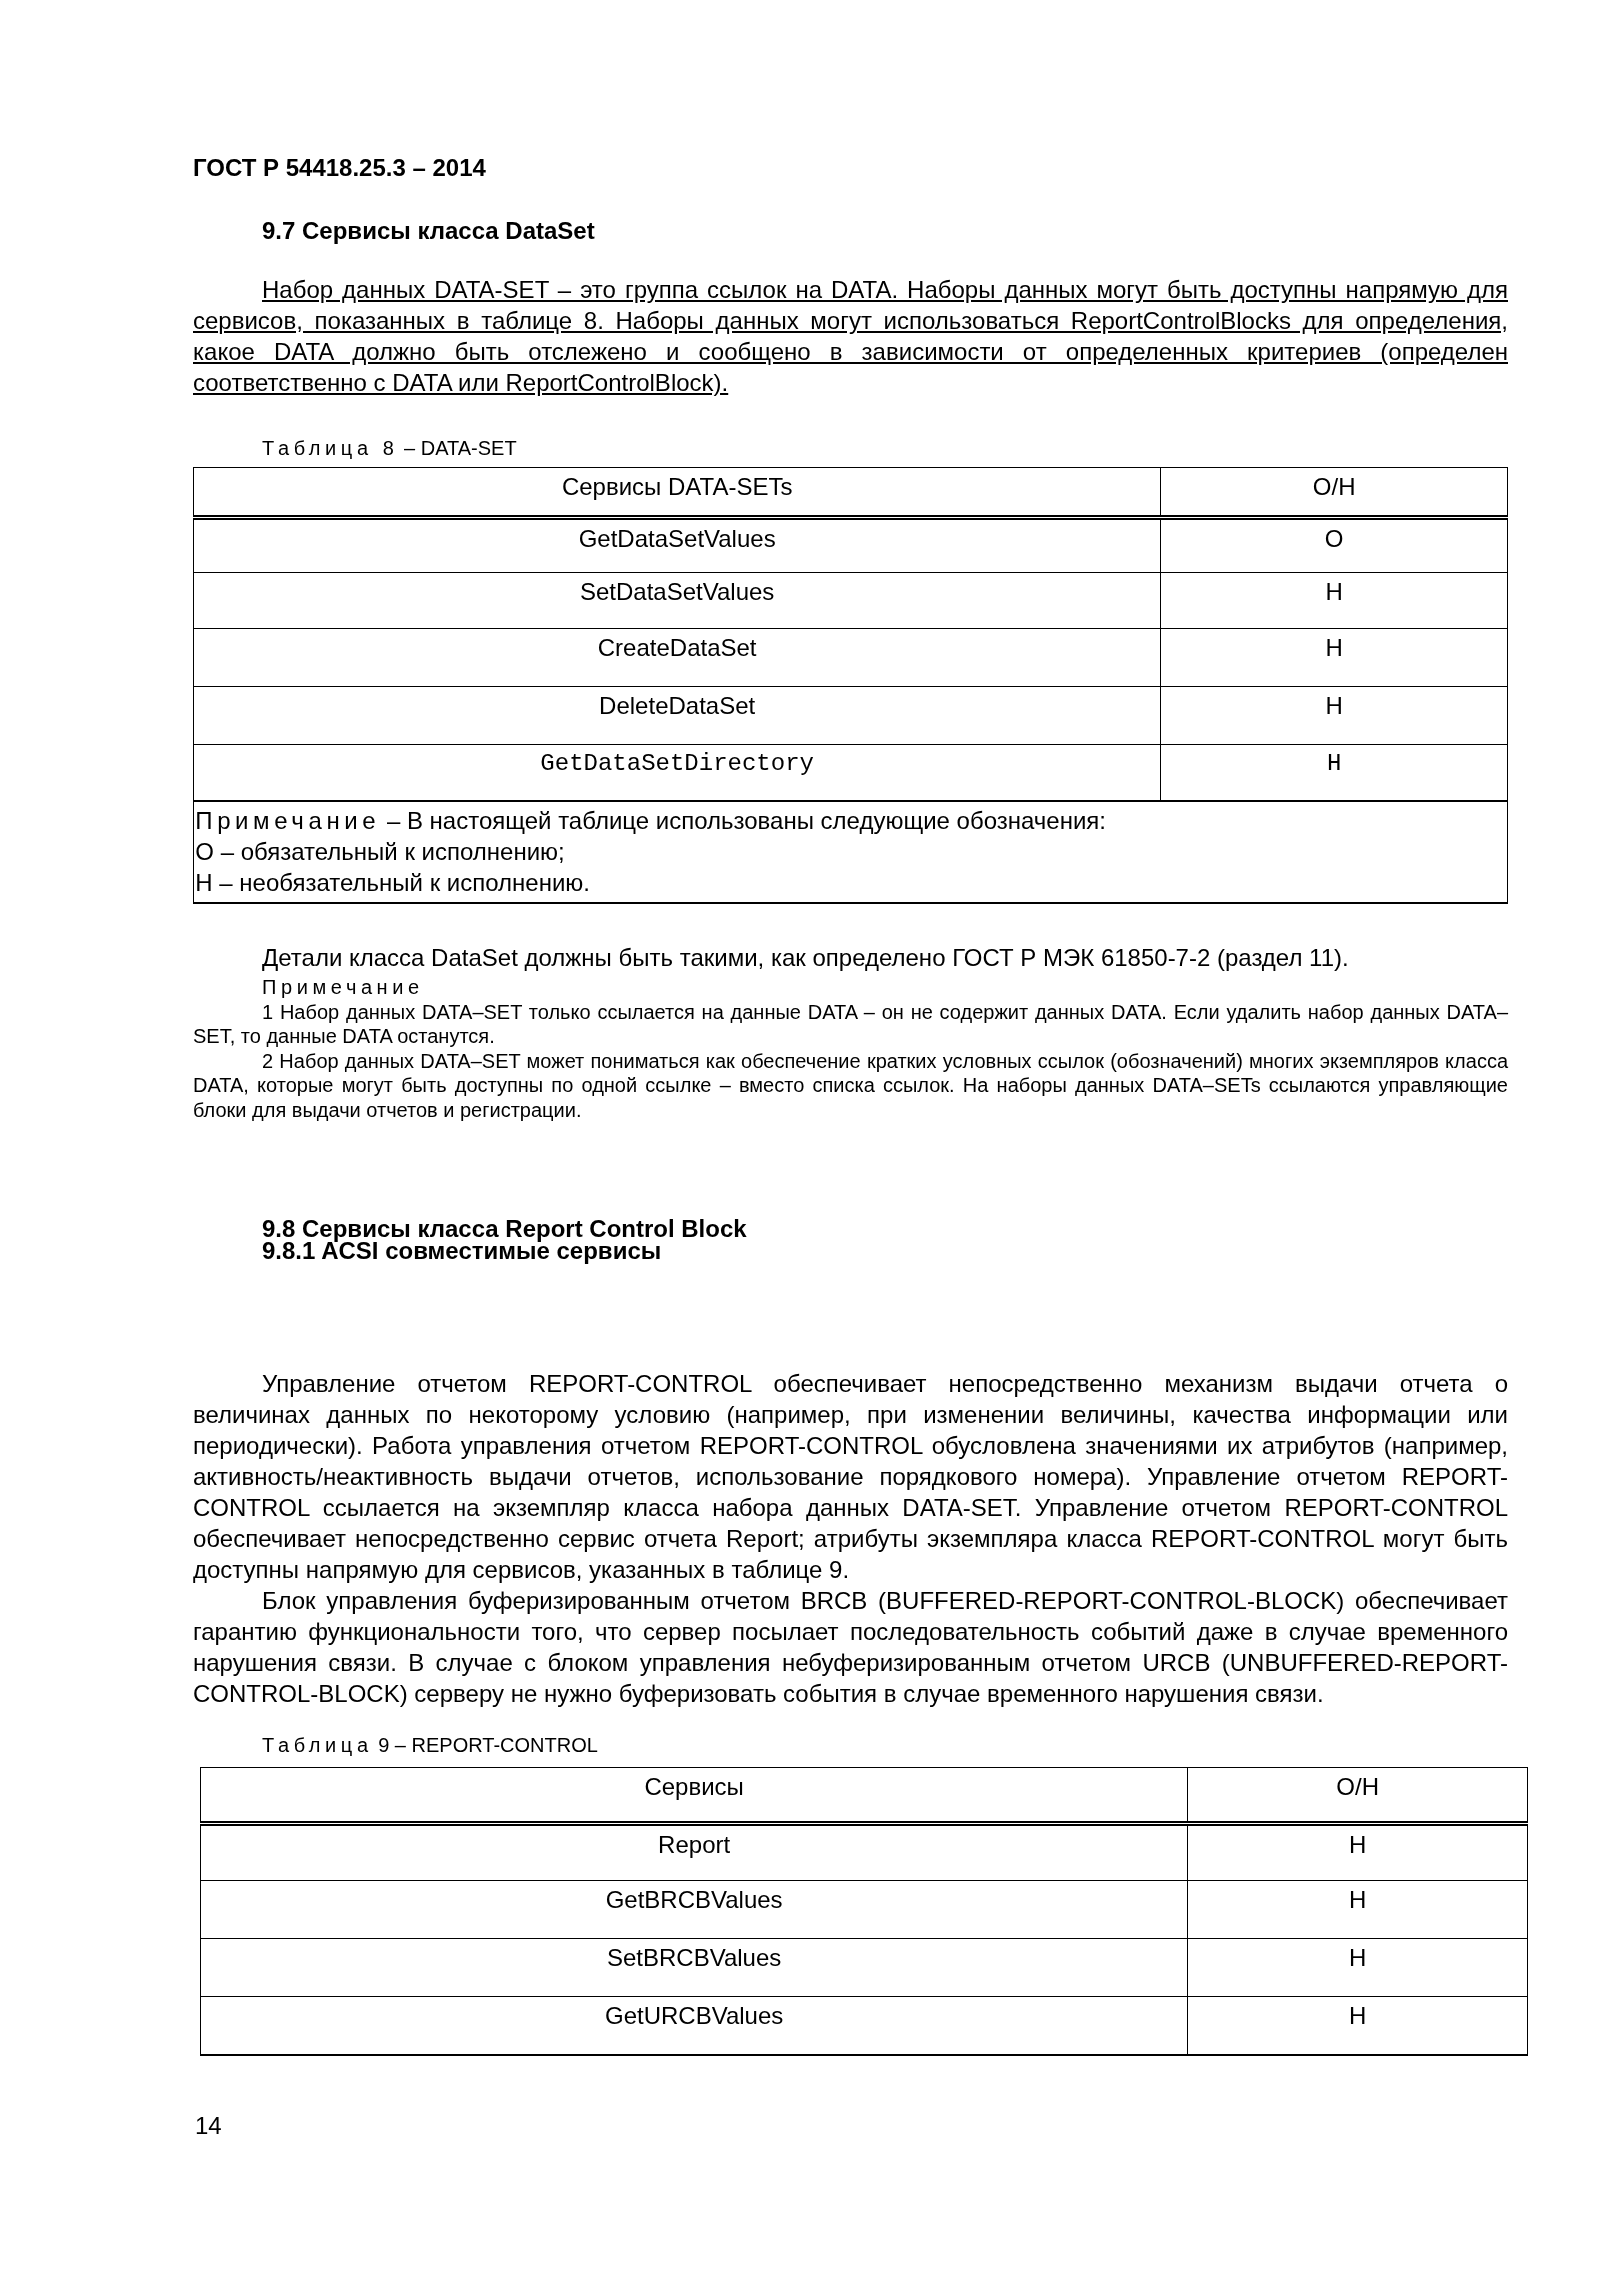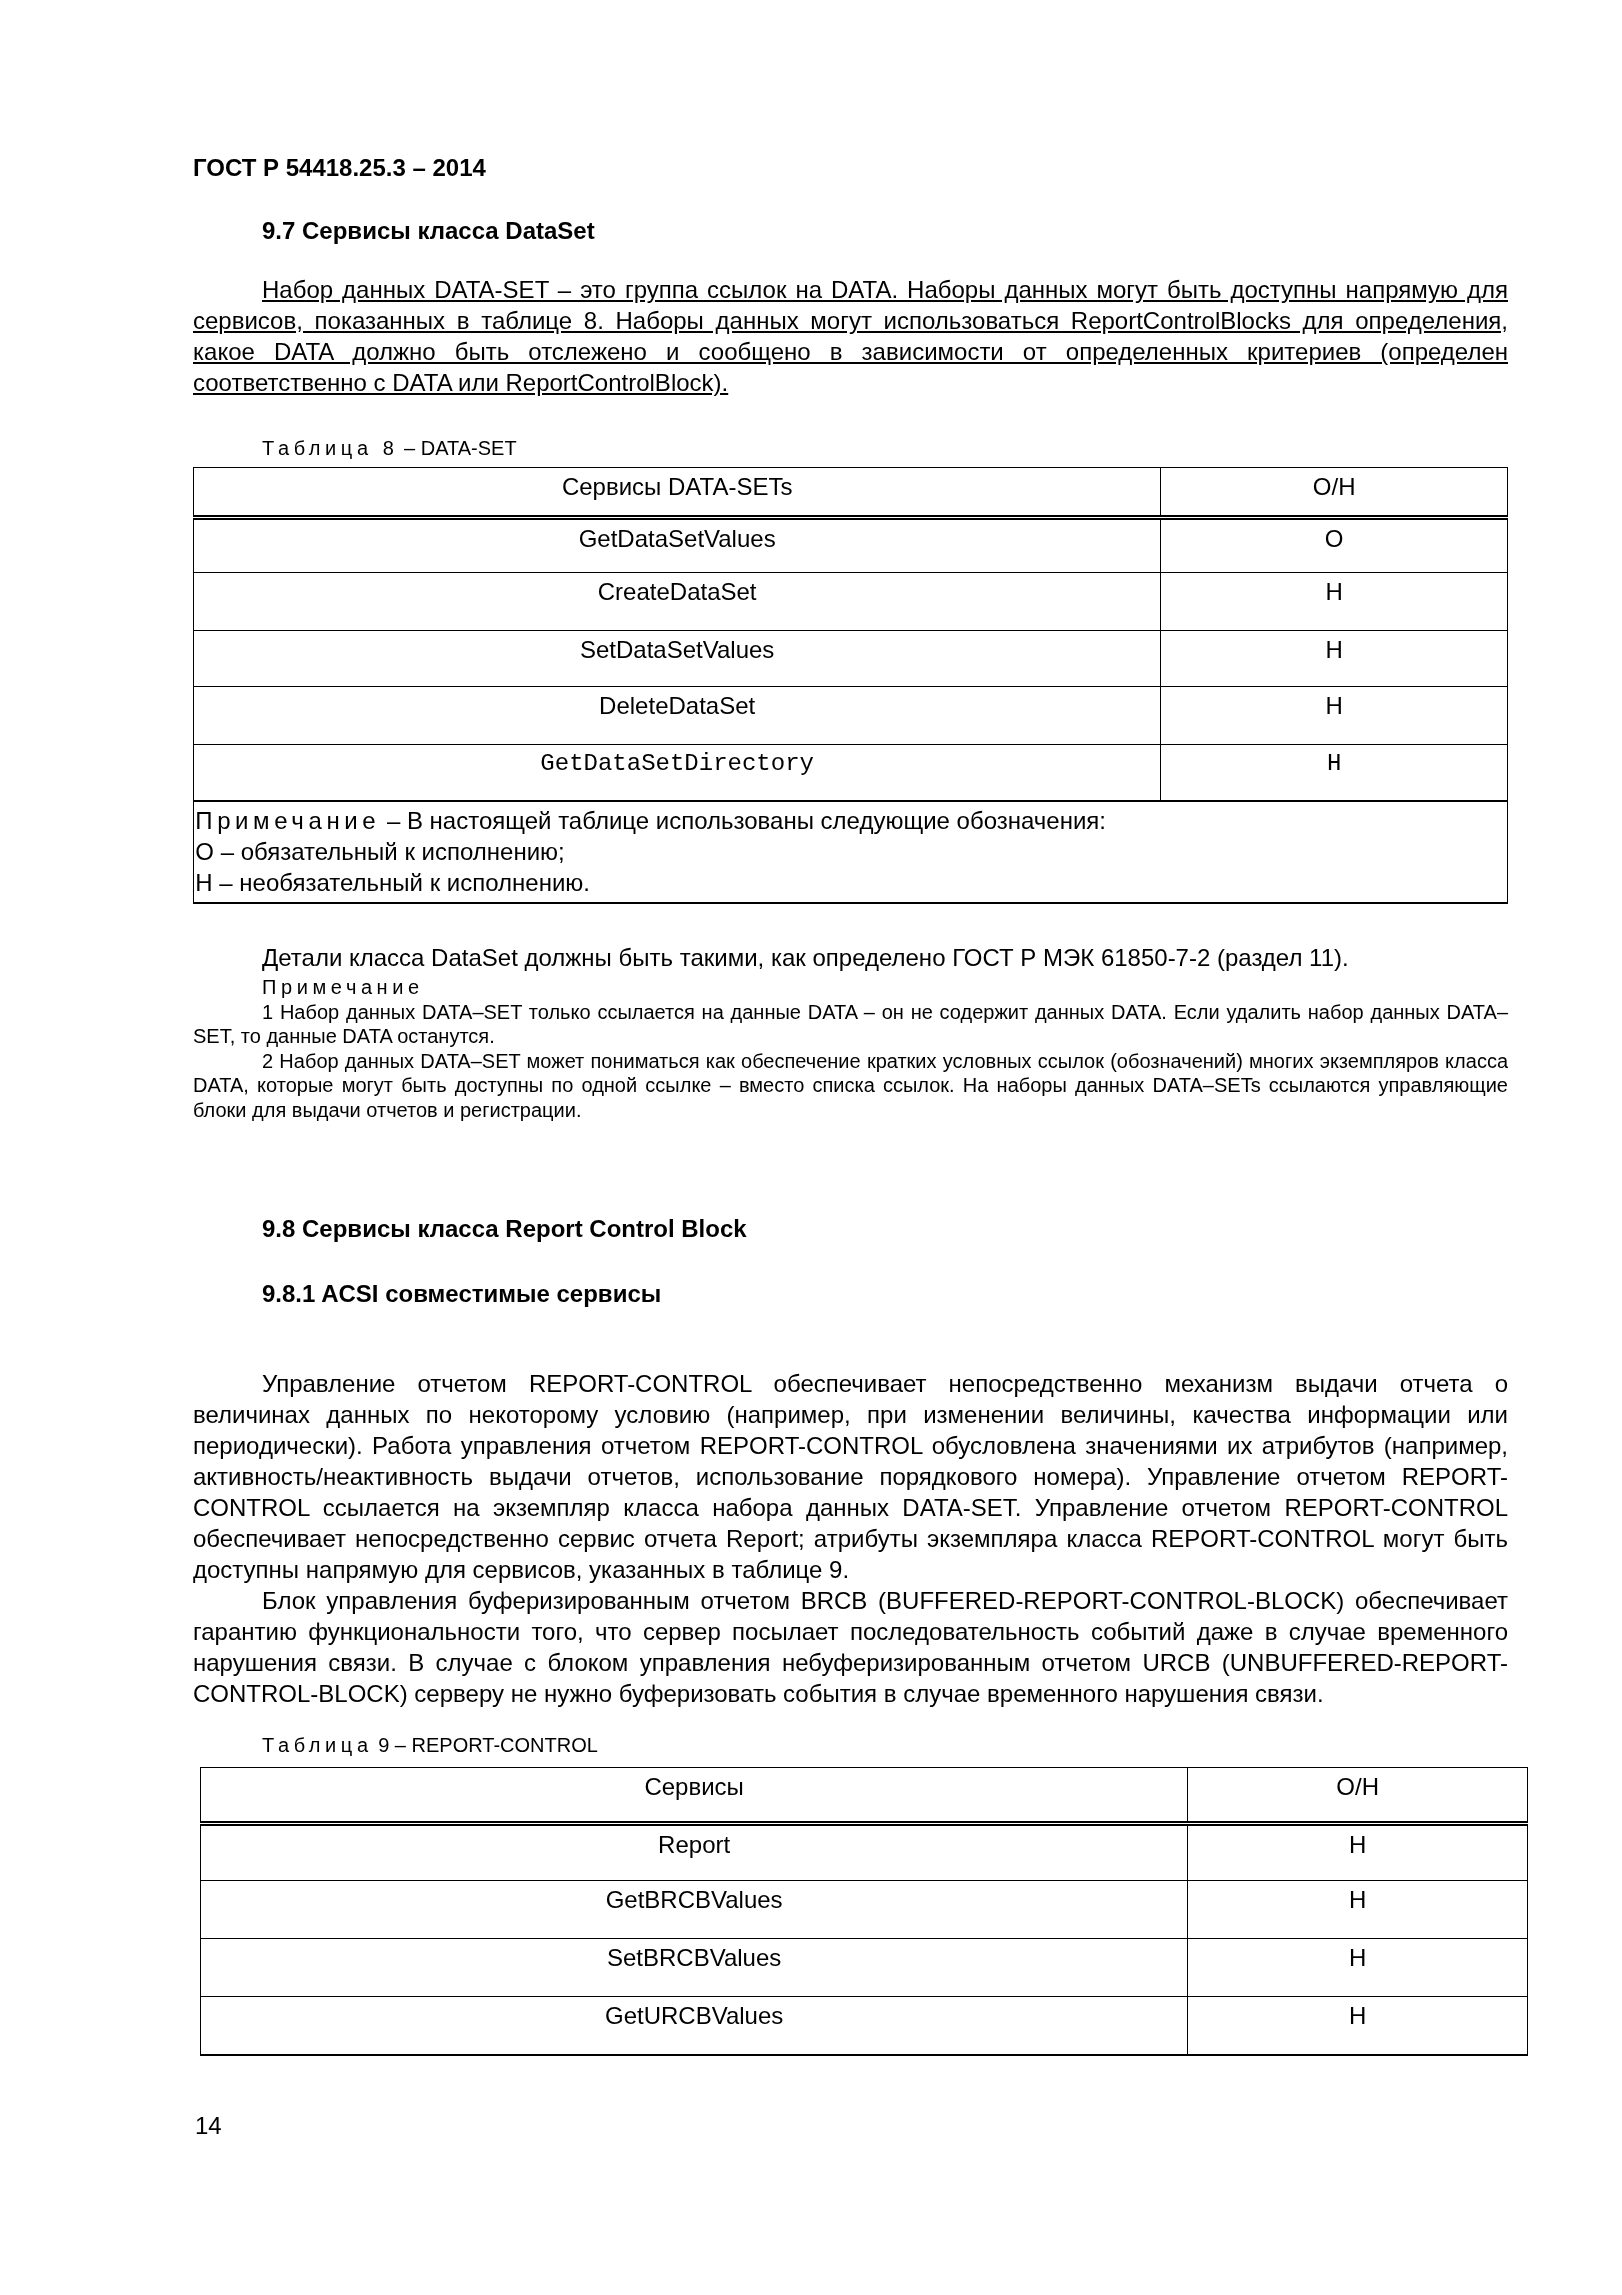--- a/index.html
+++ b/index.html
@@ -42,26 +42,26 @@
     </colgroup>
   <tbody>
       <tr class="head" style="height:50px;">
     <td>Сервисы DATA-SETs</td>
     <td>О/Н</td>
   </tr>
   <tr style="height:55px;">
     <td>GetDataSetValues</td>
     <td>О</td>
   </tr>
+  <tr style="height:56px;">
+    <td>SetDataSetValues</td>
+    <td>Н</td>
+  </tr>
   <tr style="height:58px;">
     <td>CreateDataSet</td>
-    <td>Н</td>
-  </tr>
-  <tr style="height:56px;">
-    <td>SetDataSetValues</td>
     <td>Н</td>
   </tr>
   <tr style="height:58px;">
     <td>DeleteDataSet</td>
     <td>Н</td>
   </tr>
   <tr style="height:56px;font-family:Liberation Mono, monospace;">
     <td>GetDataSetDirectory</td>
     <td>Н</td>
   </tr>
@@ -79,21 +79,21 @@
   <p class="last-line-left">Детали класса DataSet должны быть такими, как определено ГОСТ Р МЭК 61850-7-2 (раздел 11).</p>
 </div>
 
 <div class="abs para small" style="top:975px;">
   <p><span class="spaced">Примечание</span></p>
   <p class="last-line-left">1 Набор данных DATA–SET только ссылается на данные DATA – он не содержит данных DATA. Если удалить набор данных DATA–SET, то данные DATA останутся.</p>
   <p class="last-line-left">2 Набор данных DATA–SET может пониматься как обеспечение кратких условных ссылок (обозначений) многих экземпляров класса DATA, которые могут быть доступны по одной ссылке – вместо списка ссылок. На наборы данных DATA–SETs ссылаются управляющие блоки для выдачи отчетов и регистрации.</p>
 </div>
 
 <div class="abs h2" style="top:1215px;">9.8 Сервисы класса Report Control Block</div>
-<div class="abs h2" style="top:1280px;">9.8.1 ACSI совместимые сервисы</div>
+<div class="abs h2" style="top:1237px;">9.8.1 ACSI совместимые сервисы</div>
 
 <div class="abs para" style="top:1368px;">
   <p class="last-line-left">Управление отчетом REPORT-CONTROL обеспечивает непосредственно механизм выдачи отчета о величинах данных по некоторому условию (например, при изменении величины, качества информации или периодически). Работа управления отчетом REPORT-CONTROL обусловлена значениями их атрибутов (например, активность/неактивность выдачи отчетов, использование порядкового номера). Управление отчетом REPORT-CONTROL ссылается на экземпляр класса набора данных DATA-SET. Управление отчетом REPORT-CONTROL обеспечивает непосредственно сервис отчета Report; атрибуты экземпляра класса REPORT-CONTROL могут быть доступны напрямую для сервисов, указанных в таблице 9.</p>
   <p class="last-line-left">Блок управления буферизированным отчетом BRCB (BUFFERED-REPORT-CONTROL-BLOCK) обеспечивает гарантию функциональности того, что сервер посылает последовательность событий даже в случае временного нарушения связи. В случае с блоком управления небуферизированным отчетом URCB (UNBUFFERED-REPORT-CONTROL-BLOCK) серверу не нужно буферизовать события в случае временного нарушения связи.</p>
 </div>
 
 <div class="abs caption" style="left:262px; top:1734px;">
   <span class="spaced">Таблица</span><span> 9 – REPORT-CONTROL</span>
 </div>
 

